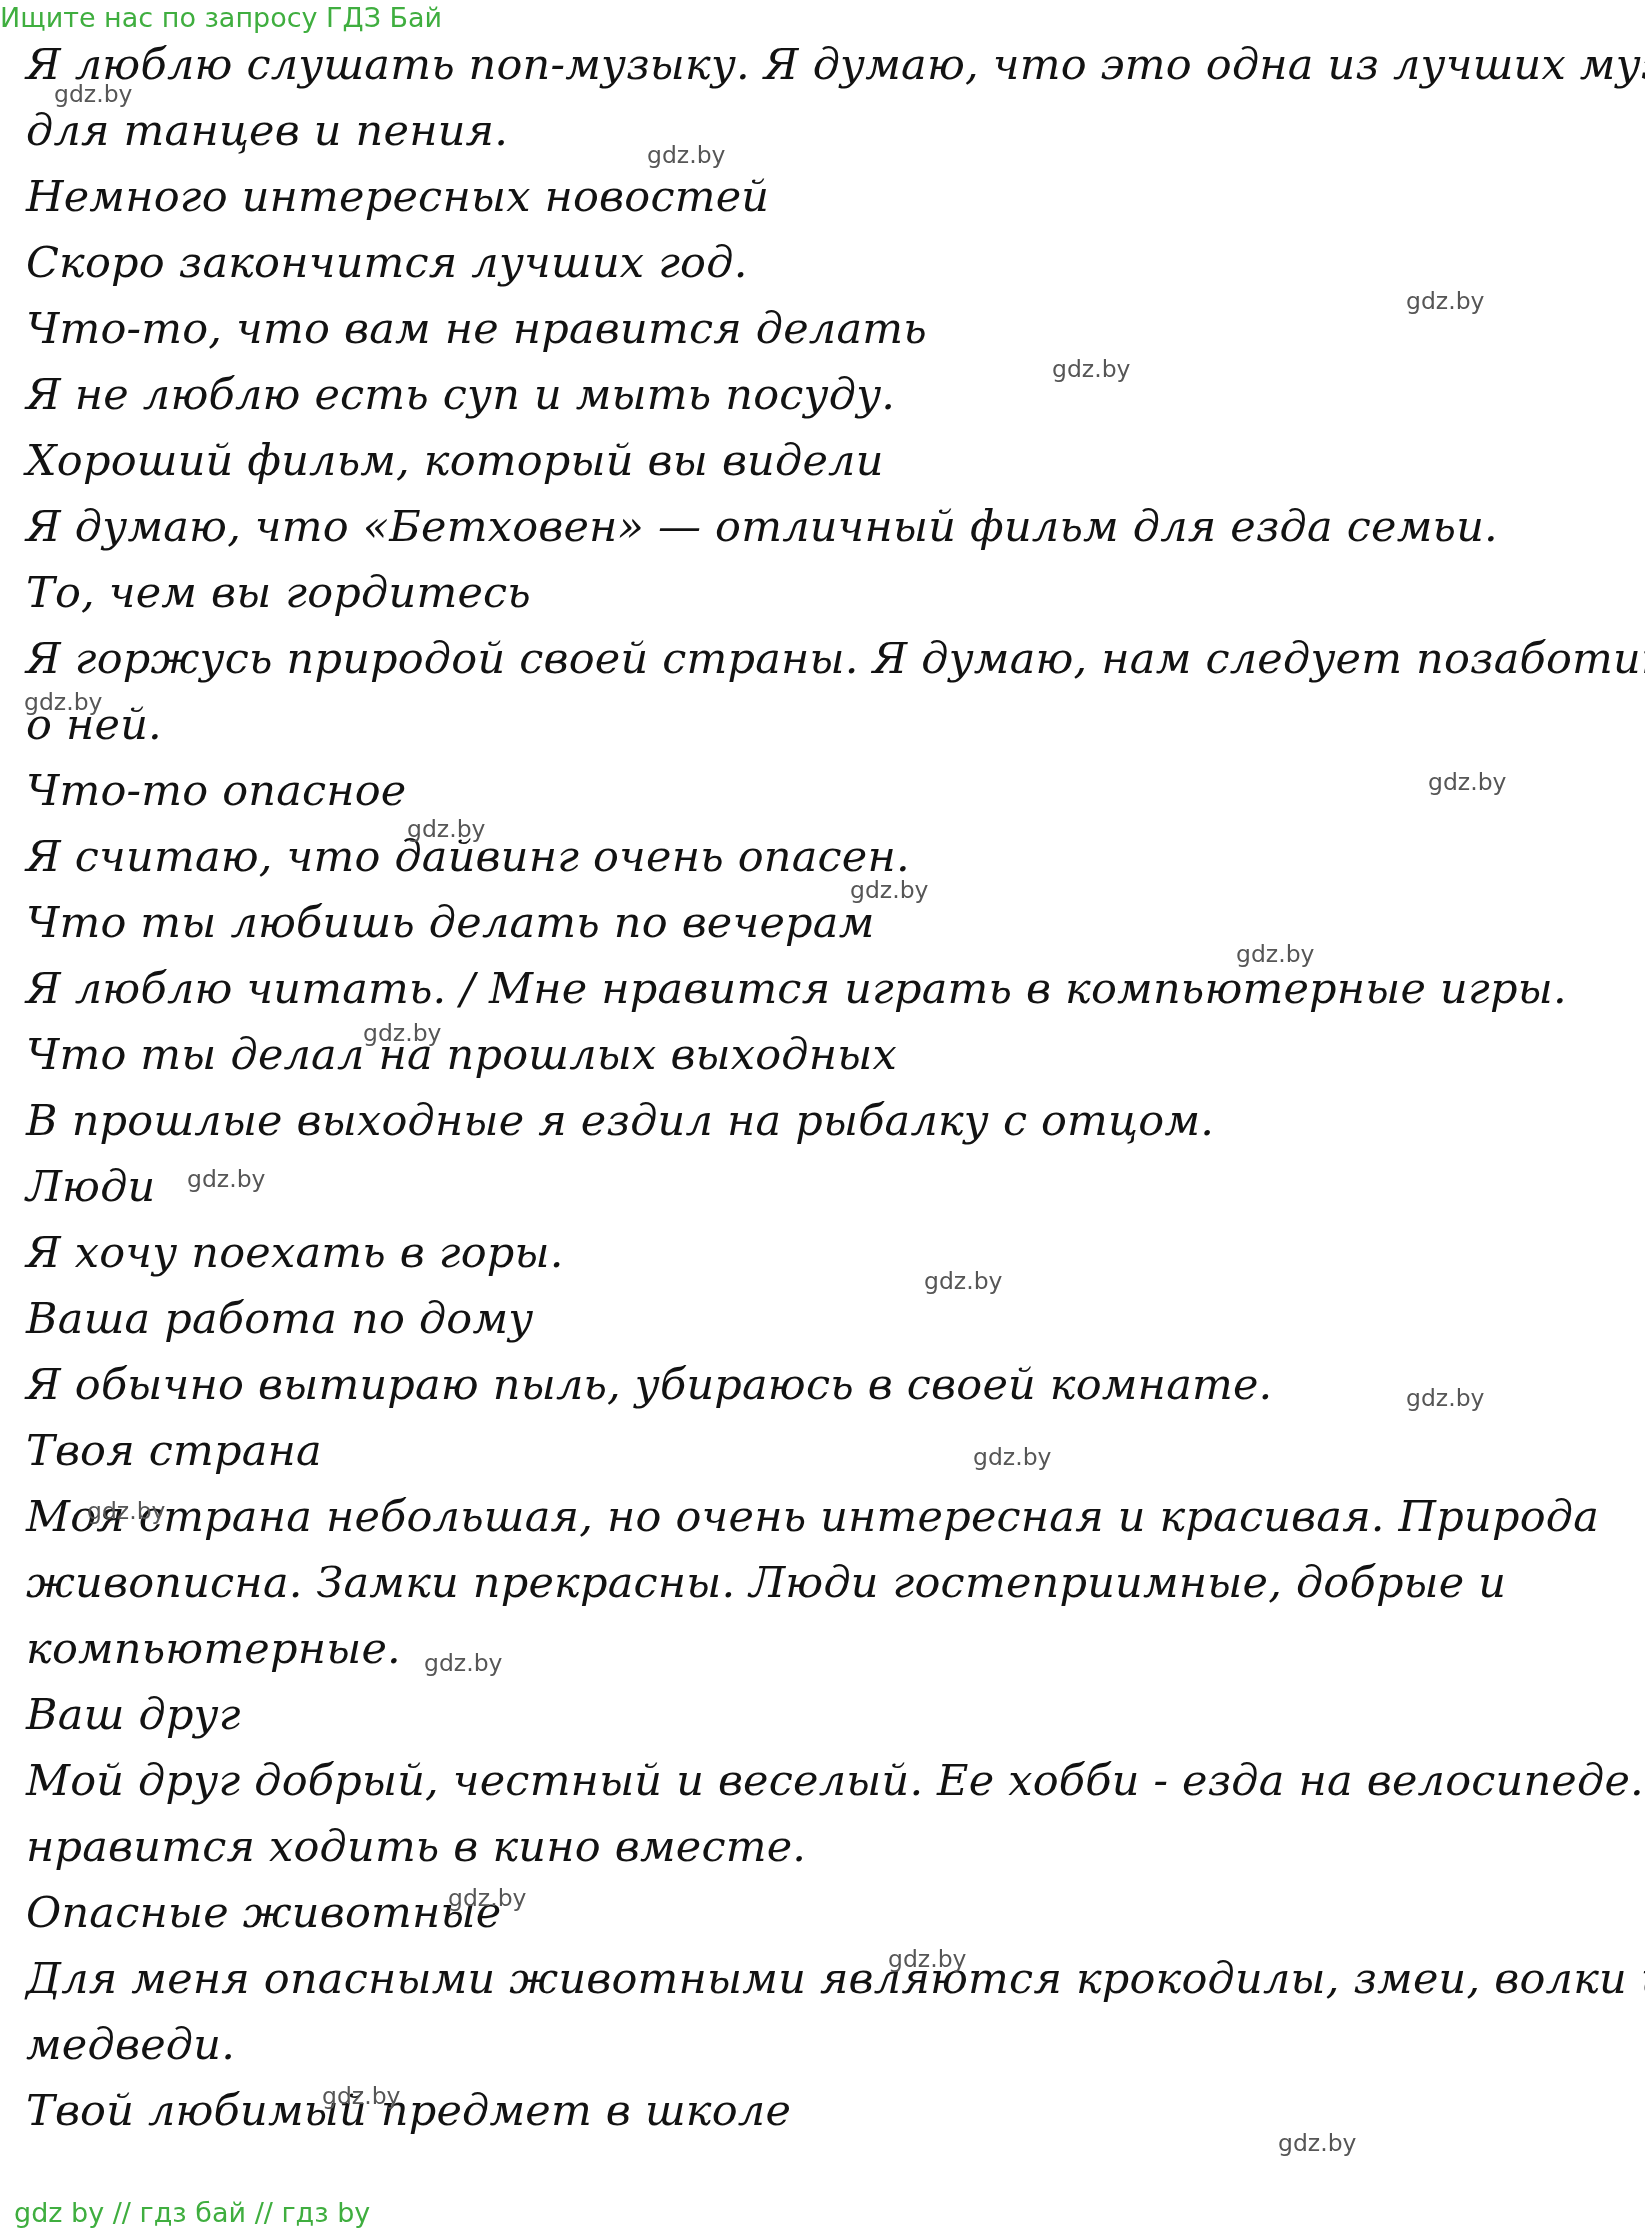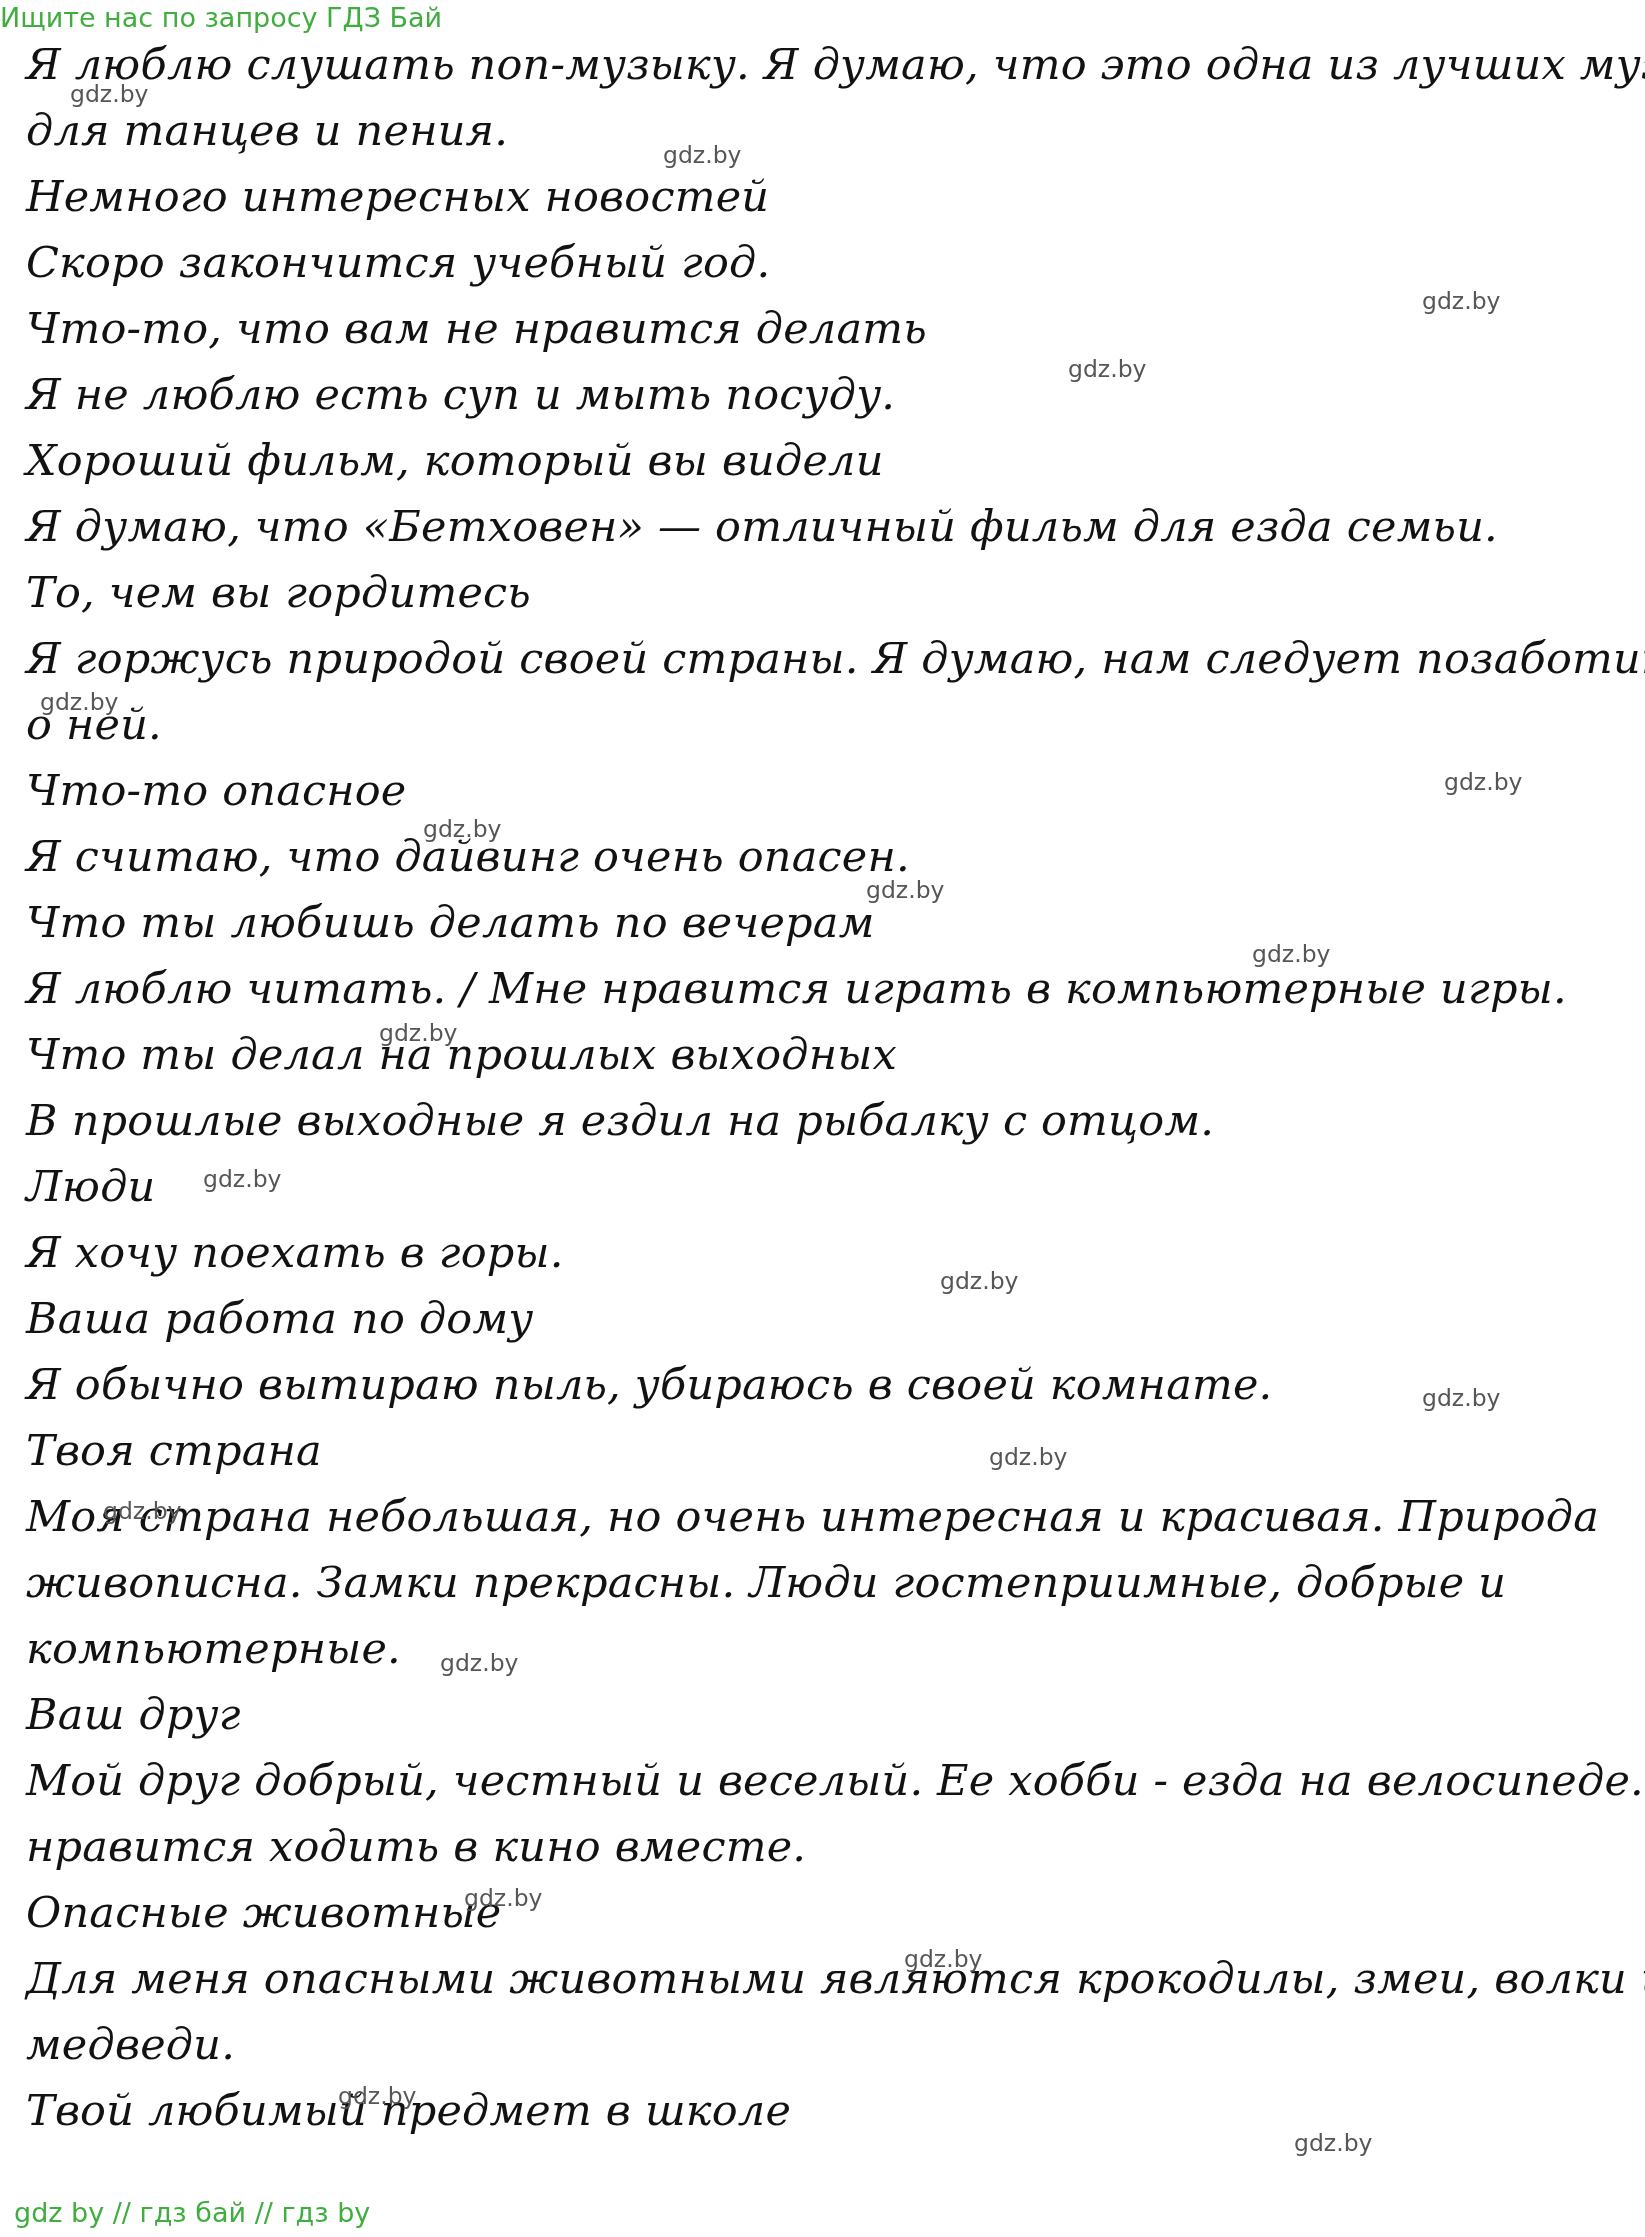--- a/index.html
+++ b/index.html
@@ -41,21 +41,20 @@
     font-size:43px;
     line-height:66px;
     color:var(--text-color);
     white-space:nowrap;
     letter-spacing:0.2px;
   }
   .watermark-layer{
     position:absolute;
     top:0;left:0;right:0;bottom:0;
     pointer-events:none;
-    margin-left:16px;
   }
   .wm{
     position:absolute;
     font-family:"DejaVu Sans", sans-serif;
     font-style:normal;
     font-size:23.5px;
     color:var(--watermark-gray);
     white-space:nowrap;
   }
   .footer-banner{
@@ -73,21 +72,21 @@
 </head>
 <body>
 
 <div class="page">
   <div class="header-banner">Ищите нас по запросу ГДЗ Бай</div>
 
   <div class="text-body" id="text-body">
       <div class="text-line">Я люблю слушать поп-музыку. Я думаю, что это одна из лучших музык</div>
       <div class="text-line">для танцев и пения.</div>
       <div class="text-line">Немного интересных новостей</div>
-      <div class="text-line">Скоро закончится учебный год.</div>
+      <div class="text-line">Скоро закончится лучших год.</div>
       <div class="text-line">Что-то, что вам не нравится делать</div>
       <div class="text-line">Я не люблю есть суп и мыть посуду.</div>
       <div class="text-line">Хороший фильм, который вы видели</div>
       <div class="text-line">Я думаю, что «Бетховен» — отличный фильм для езда семьи.</div>
       <div class="text-line">То, чем вы гордитесь</div>
       <div class="text-line">Я горжусь природой своей страны. Я думаю, нам следует позаботиться</div>
       <div class="text-line">о ней.</div>
       <div class="text-line">Что-то опасное</div>
       <div class="text-line">Я считаю, что дайвинг очень опасен.</div>
       <div class="text-line">Что ты любишь делать по вечерам</div>

